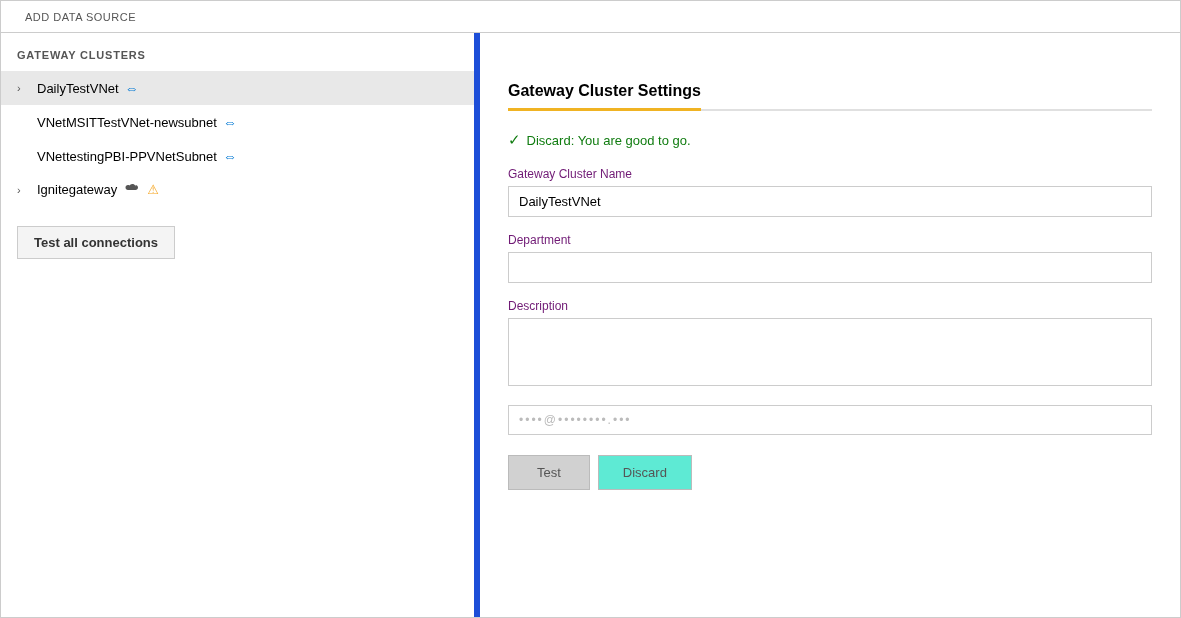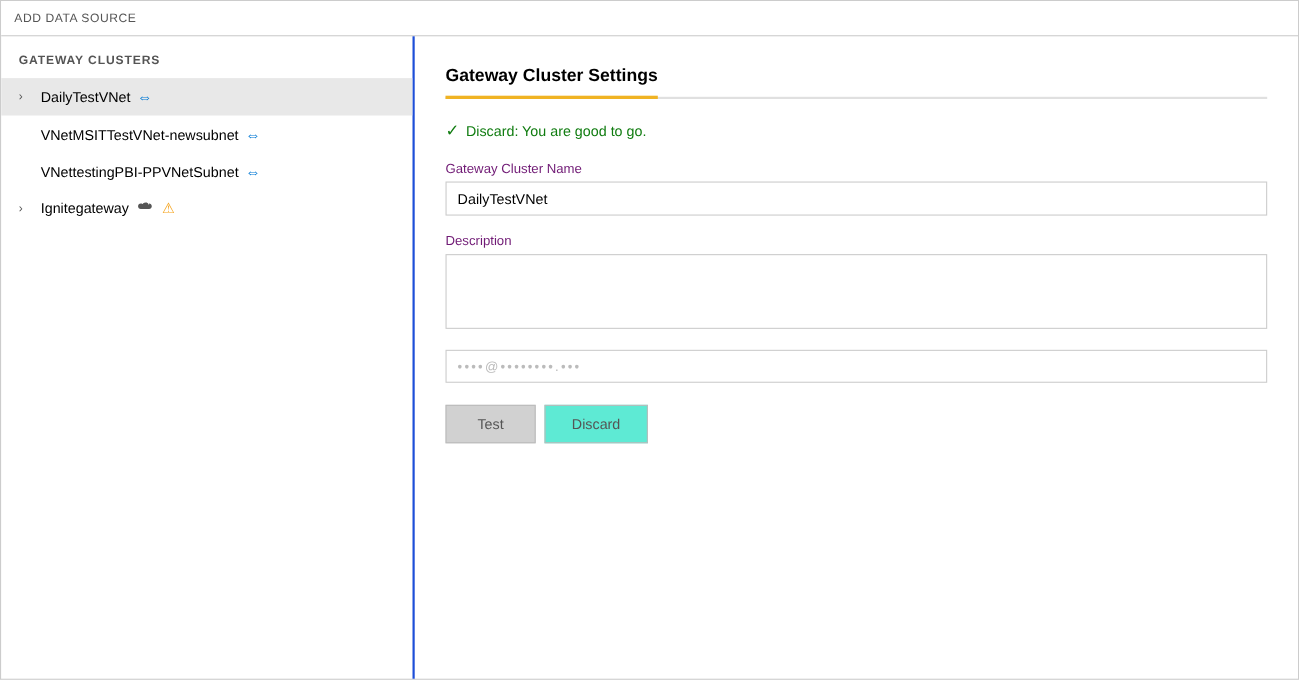--- a/index.html
+++ b/index.html
@@ -12,40 +12,40 @@
       height: 618px;
       overflow: hidden;
       border: 1px solid #ccc;
     }
 
     .top-bar {
       height: 32px;
       border-bottom: 1px solid #ccc;
       display: flex;
       align-items: center;
-      padding: 0 12px;
+      padding: 0 24px;
       background: #fff;
     }
 
     .top-bar-label {
       font-size: 11px;
       color: #555;
       letter-spacing: 0.5px;
       text-transform: uppercase;
     }
 
     .main-layout {
       display: flex;
       height: calc(618px - 32px);
     }
 
     
     .sidebar {
-      width: 376px;
-      border-right: 2px solid #1d4ed8;
+      width: 479px;
+      border-right: 6px solid #1d4ed8;
       padding: 16px 0;
       flex-shrink: 0;
       overflow-y: auto;
     }
 
     .sidebar-section-title {
       font-size: 11px;
       font-weight: 600;
       color: #555;
       letter-spacing: 0.8px;
@@ -133,20 +133,21 @@
 
     .tab {
       padding: 8px 0;
       margin-right: 32px;
       font-size: 16px;
       color: #333;
       cursor: pointer;
       border-bottom: 3px solid transparent;
       margin-bottom: -2px;
       font-weight: 400;
+      margin-top: 21px;
     }
 
     .tab.active {
       border-bottom: 3px solid #f0b323;
       font-weight: 600;
       color: #000;
     }
 
     .status-line {
       display: flex;
@@ -263,38 +264,45 @@
       <span class="chevron">›</span>
       <span class="cluster-name">Ignitegateway</span>
       <span class="icon-cloud">
         <svg width="16" height="12" viewBox="0 0 16 12" fill="none">
           <path d="M12.5 4.5C12.5 4.5 12 2 9.5 2C7.5 2 6.5 3.5 6.5 3.5C6.5 3.5 6 3 5 3C3.5 3 2.5 4.2 2.5 5.5C2.5 6.8 3.5 8 5 8H12.5C13.9 8 15 6.9 15 5.5C15 4.1 13.9 3 12.5 3C12.5 3 12.5 4 12.5 4.5Z" fill="#555"></path>
         </svg>
       </span>
       <span class="icon-warning">⚠</span>
     </div>
 
+    <div class="test-btn-container">
+      <button class="test-all-btn">Test all connections</button>
+    </div>
   </div>
 
   <div class="content">
 
     <div class="tabs">
       <div class="tab active">Gateway Cluster Settings</div>
     </div>
 
     <div class="status-line">
       <span class="checkmark">✓</span>
       <span>Discard: You are good to go.</span>
     </div>
 
     <div class="form-group">
       <label class="form-label">Gateway Cluster Name</label>
       <input class="form-input has-value" type="text" value="DailyTestVNet" style="">
     </div>
 
+    <div class="form-group">
+      <label class="form-label">Department</label>
+      <input class="form-input" type="text" value="" style="">
+    </div>
 
     <div class="form-group">
       <label class="form-label">Description</label>
       <textarea class="form-textarea" style=""></textarea>
     </div>
 
     <div class="form-group">
       <input class="form-input form-input-blurred" type="text" value="••••@••••••••.•••" style="">
     </div>
 

